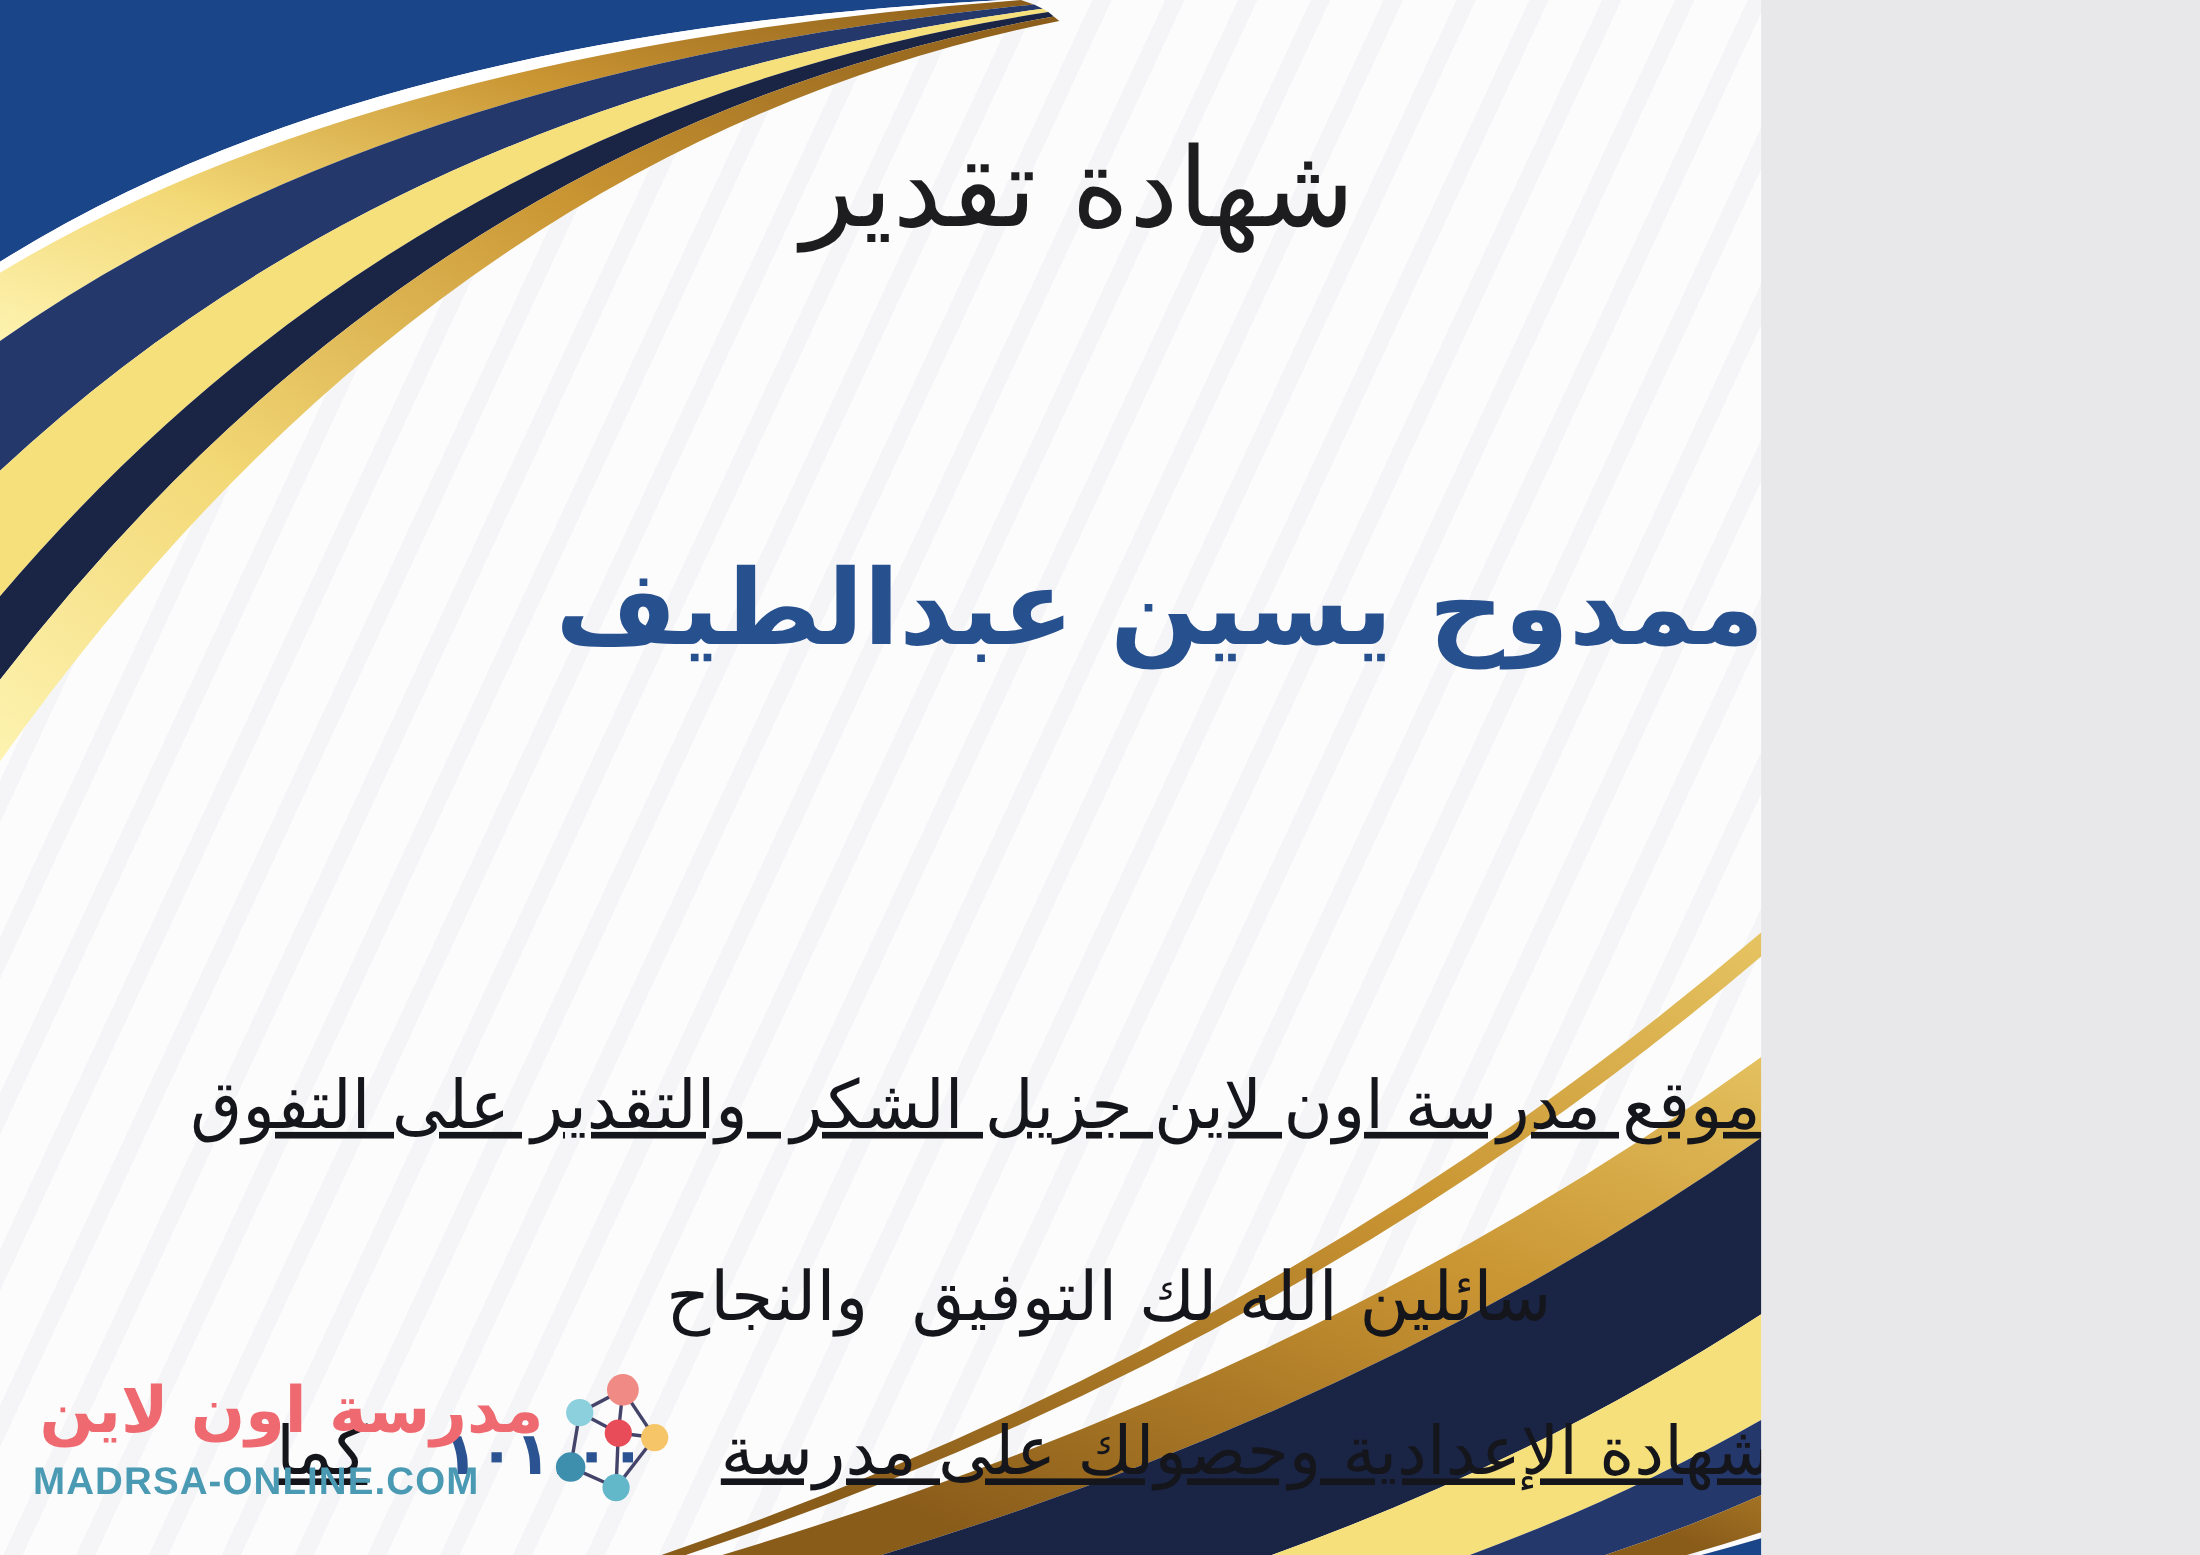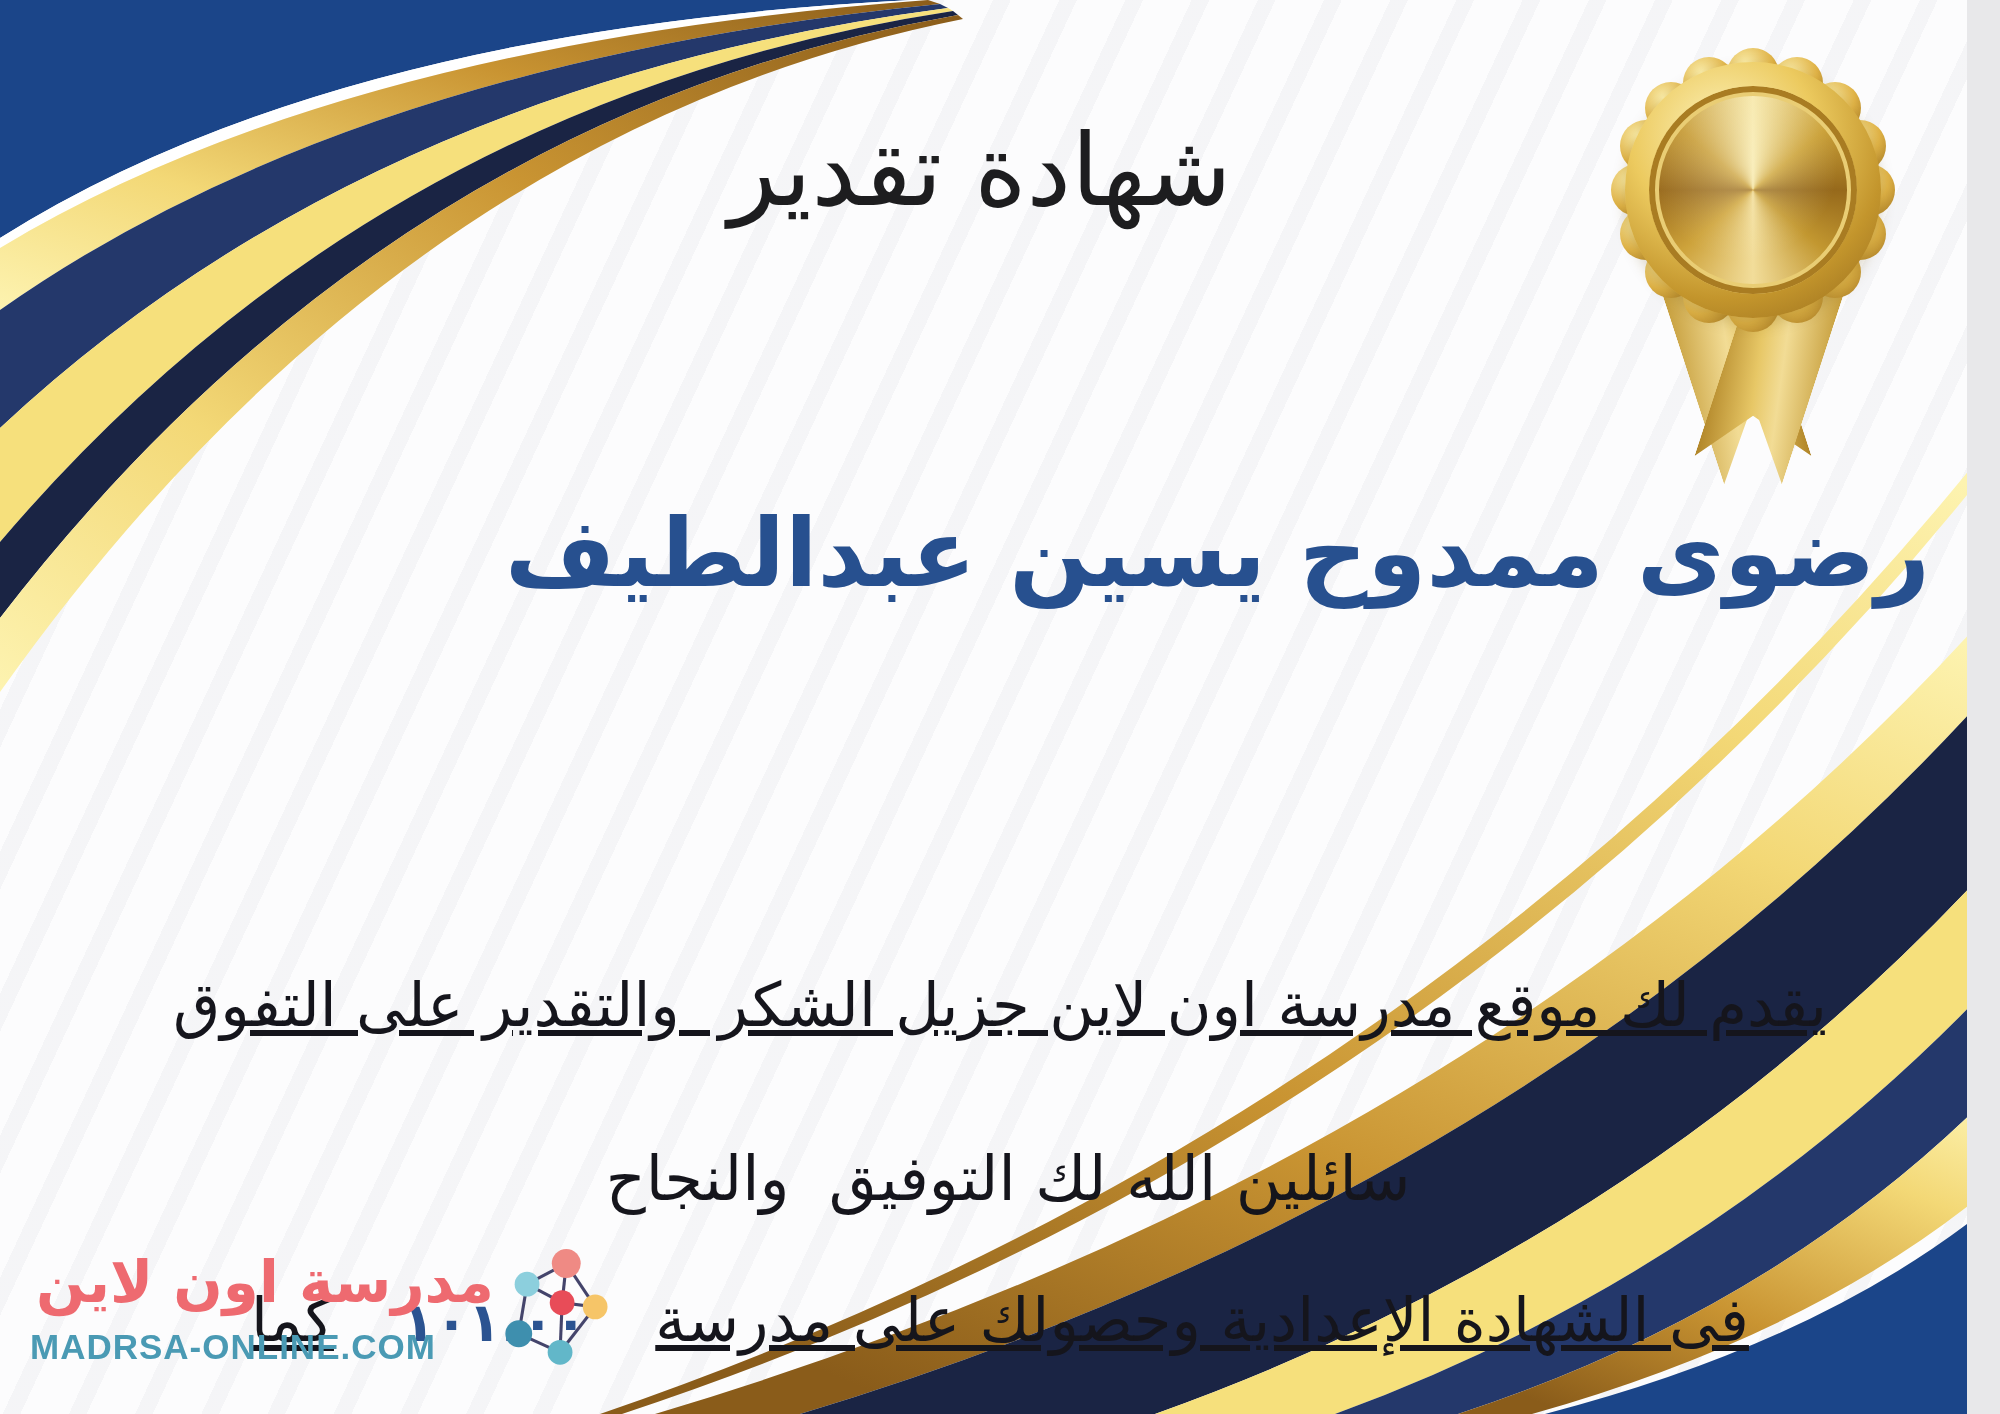--- a/index.html
+++ b/index.html
@@ -1,17 +1,17 @@
 <!DOCTYPE html>
 <html lang="ar"><head>
 <meta charset="utf-8">
 <style>
   html,body{margin:0;padding:0;background:#e8e8ea;}
   .page{
-    position:relative;width:1967px;height:1414px;overflow:hidden;
+    position:relative;width:1601px;height:1414px;overflow:hidden;
     font-family:"DejaVu Sans",sans-serif;
     background:
       repeating-linear-gradient(115deg, rgba(148,152,168,0.07) 0 16px, rgba(255,255,255,0) 16px 60px),
       #fcfcfd;
   }
   .corner-svg{position:absolute;left:0;top:0;width:2000px;height:1414px;pointer-events:none;}
   
   .cert-title{
     position:absolute;left:0;top:112px;width:1960px;text-align:center;
     font-size:100px;color:#1d1d1f;letter-spacing:1px;white-space:pre-wrap;

